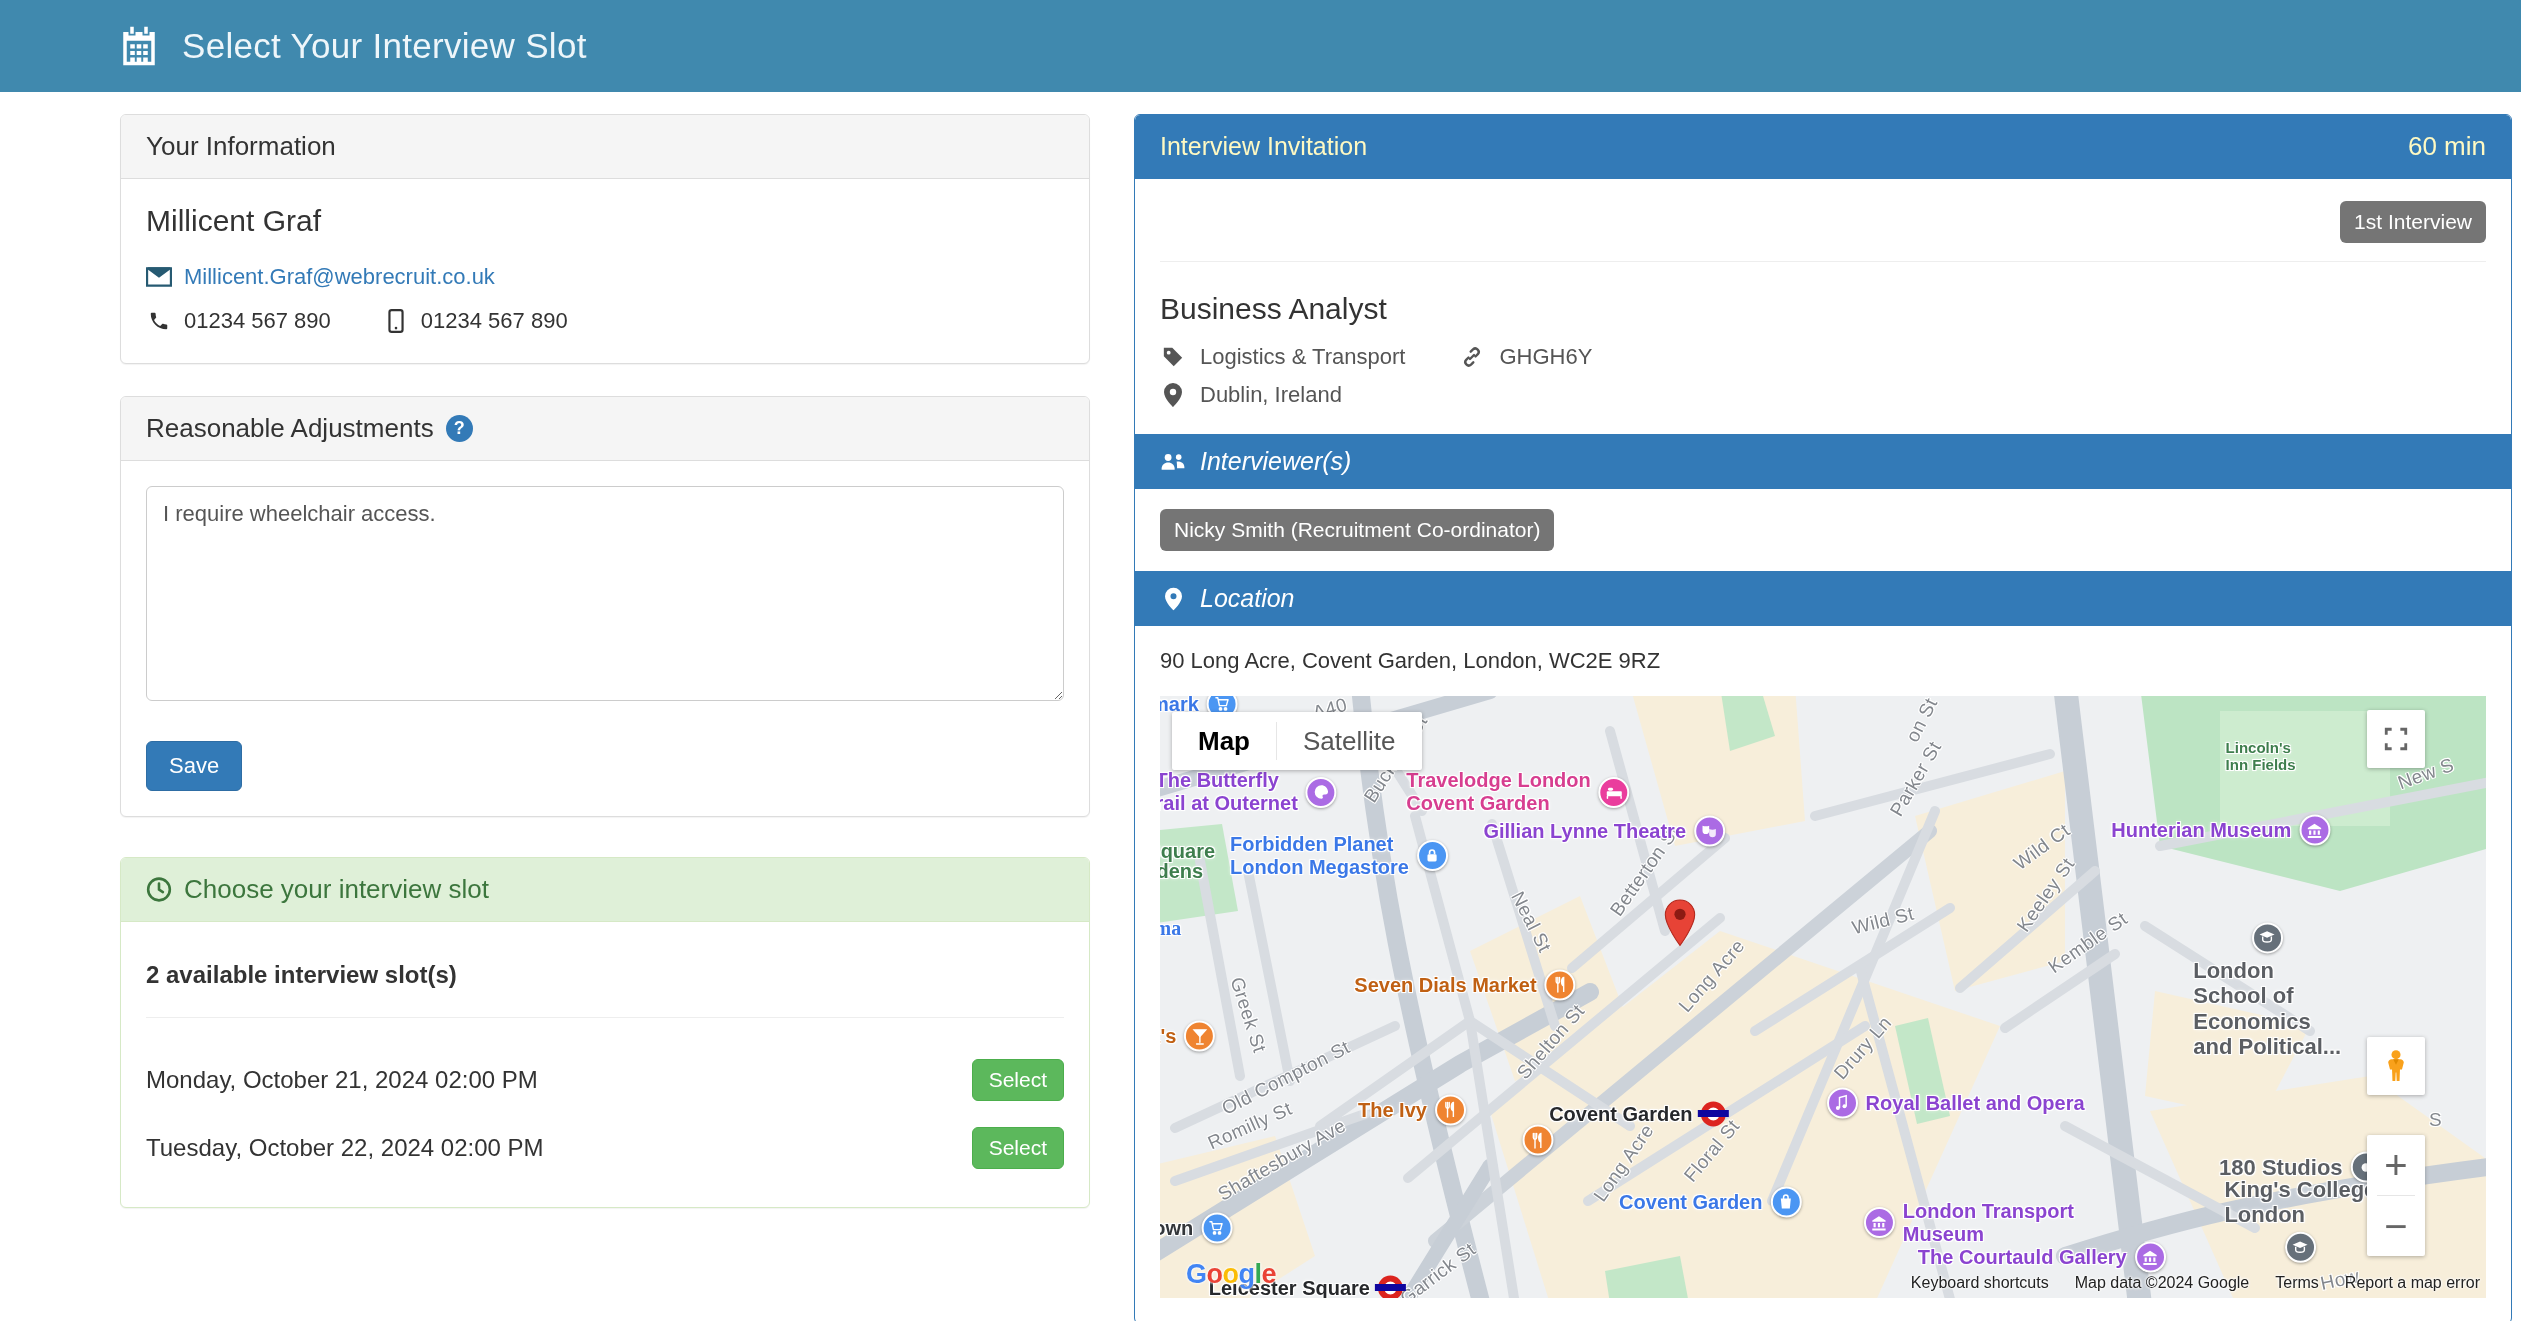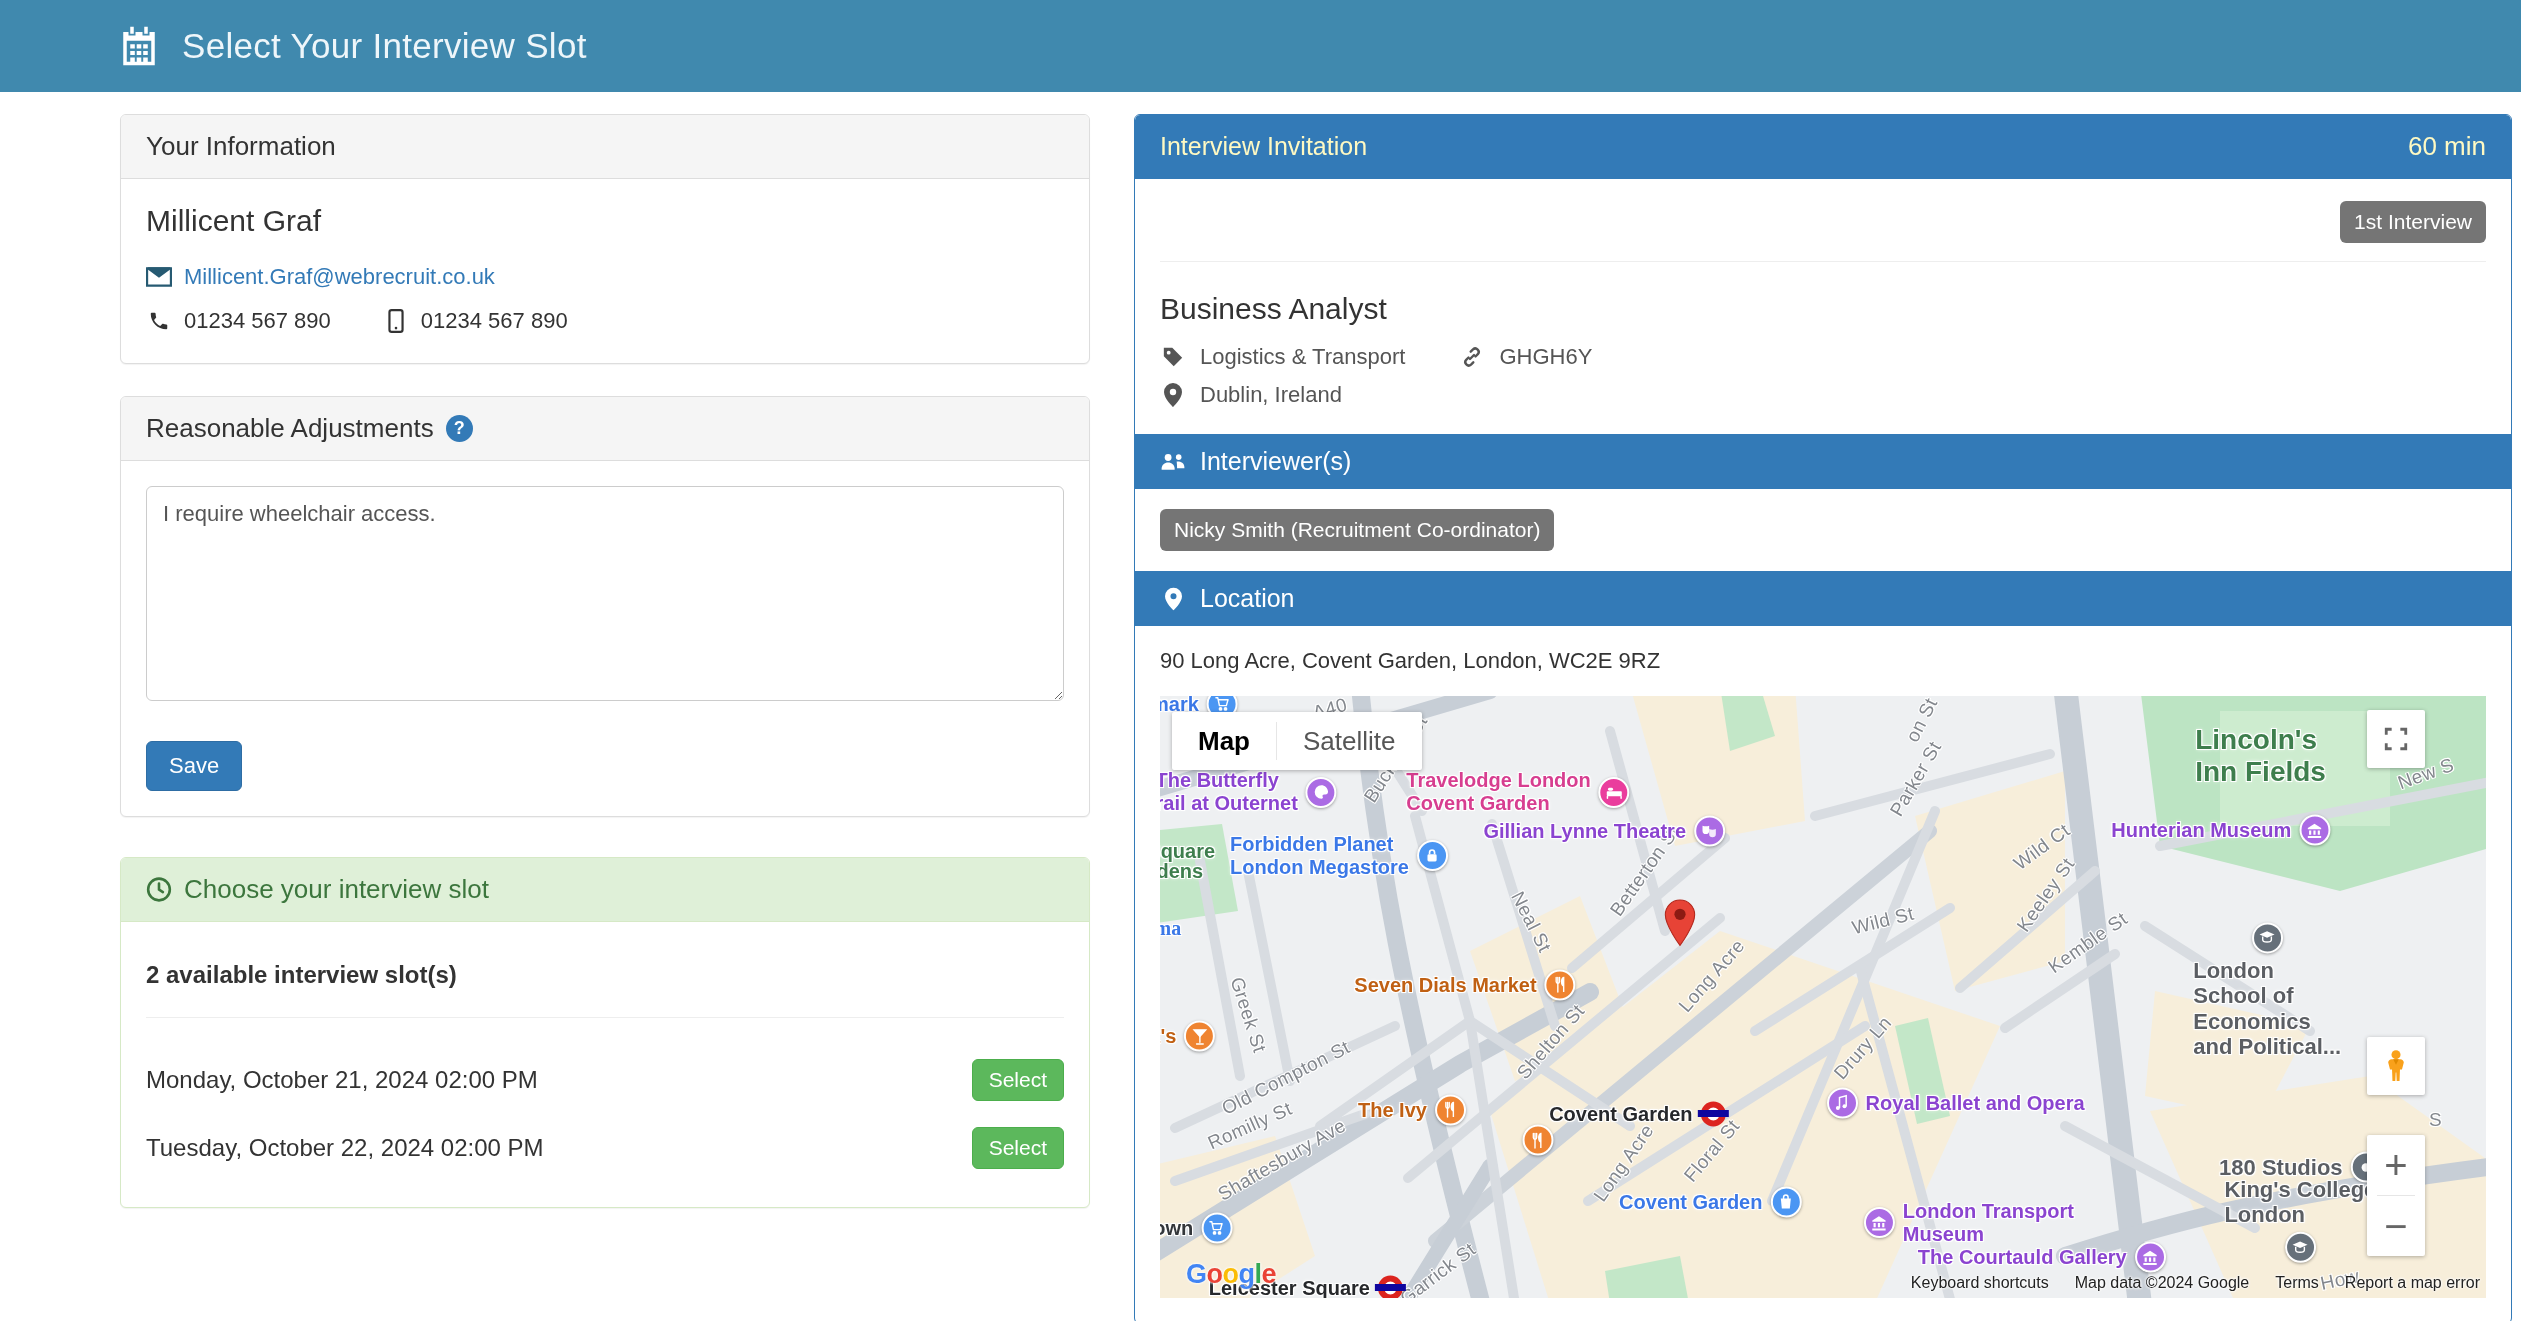--- a/index.html
+++ b/index.html
@@ -51,21 +51,21 @@
   .ph-right{font-size:26px;}
   .inv-body{padding:22px 25px 26px;}
   .badge-row{display:flex; justify-content:flex-end;}
   .badge-gray{display:inline-block; background:var(--badge-bg); color:#fff; border-radius:6px;
     padding:9px 14px; font-size:21px;}
   .inv-divider{height:1px; background:#eee; margin-top:18px;}
   .job-title{font-size:30px; font-weight:500; color:#333; margin-top:30px;}
   .tag-row{display:flex; align-items:center; gap:14px; margin-top:18px; font-size:22px; color:#555;}
   .tag-row .spacer{width:26px;}
   .sub-bar{background:var(--primary); color:#fff; padding:13px 25px; font-size:25px;
-    display:flex; align-items:center; gap:14px;}
+    display:flex; align-items:center; gap:14px;font-style:italic;}
   .ppl-body{padding:20px 25px;}
   .loc-body{padding:22px 25px 25px;}
   .address{font-size:22px; color:#333; margin-bottom:22px;}
   
   .map{position:relative; width:1326px; height:602px; background:#eef0f2; overflow:hidden; cursor:grab;}
   .map svg.base{position:absolute; inset:0; width:100%; height:100%;}
   .street{position:absolute; color:#83878d; font-size:19px; letter-spacing:.4px; white-space:nowrap;
     text-shadow:-1px -1px 0 #fff,1px -1px 0 #fff,-1px 1px 0 #fff,1px 1px 0 #fff;}
   .poi{position:absolute; transform:translate(-50%,-50%); display:flex; align-items:center; gap:8px; z-index:3;}
   .poi.col{flex-direction:column; gap:5px;}
@@ -387,21 +387,21 @@
             </div>
             <div class="poi" style="left: 80%; top: 22.3%;">
               <div class="poi-label" style="color: rgb(139, 68, 208);">Hunterian Museum</div>
               <span class="poi-badge" style="background: rgb(171, 107, 228);">
                 <svg viewBox="0 0 24 24">
                   <path fill="#fff" d="M4 9l8-5 8 5v1.5H4zM5.5 12h2.6v5H5.5zM10.7 12h2.6v5h-2.6zM15.9 12h2.6v5h-2.6zM4 18.5h16V21H4z"></path>
                 </svg>
               </span>
             </div>
             <div class="poi" style="left: 83%; top: 10%;">
-              <div class="poi-label" style="color: rgb(62, 126, 77); font-size: 28px;">Lincoln's
+              <div class="poi-label" style="color: rgb(62, 126, 77); font-size: 15px;">Lincoln's
 Inn Fields</div>
             </div>
             <div class="poi" style="left: 0.6%; top: 38.5%;">
               <div class="poi-label" style="color: rgb(59, 120, 231); font-family: Liberation Serif, serif;">ma</div>
             </div>
             <div class="poi" style="left: 23%; top: 48%;">
               <div class="poi-label" style="color: rgb(192, 96, 19);">Seven Dials Market</div>
               <span class="poi-badge" style="background: rgb(239, 132, 49);">
                 <svg viewBox="0 0 24 24">
                   <g stroke="#fff" stroke-width="1.7" fill="none" stroke-linecap="round">

